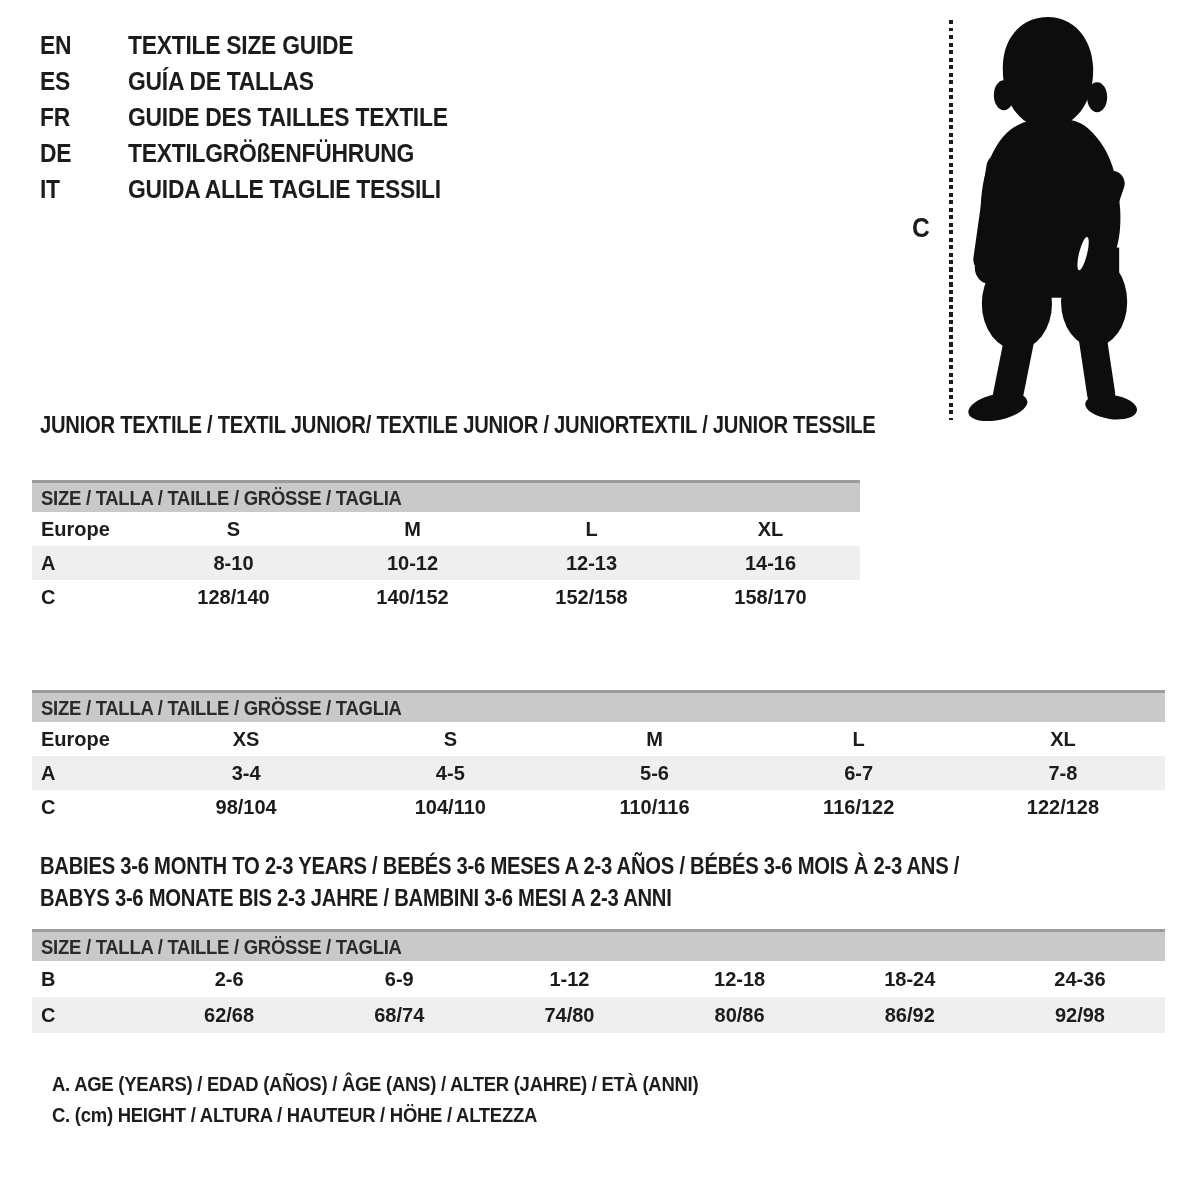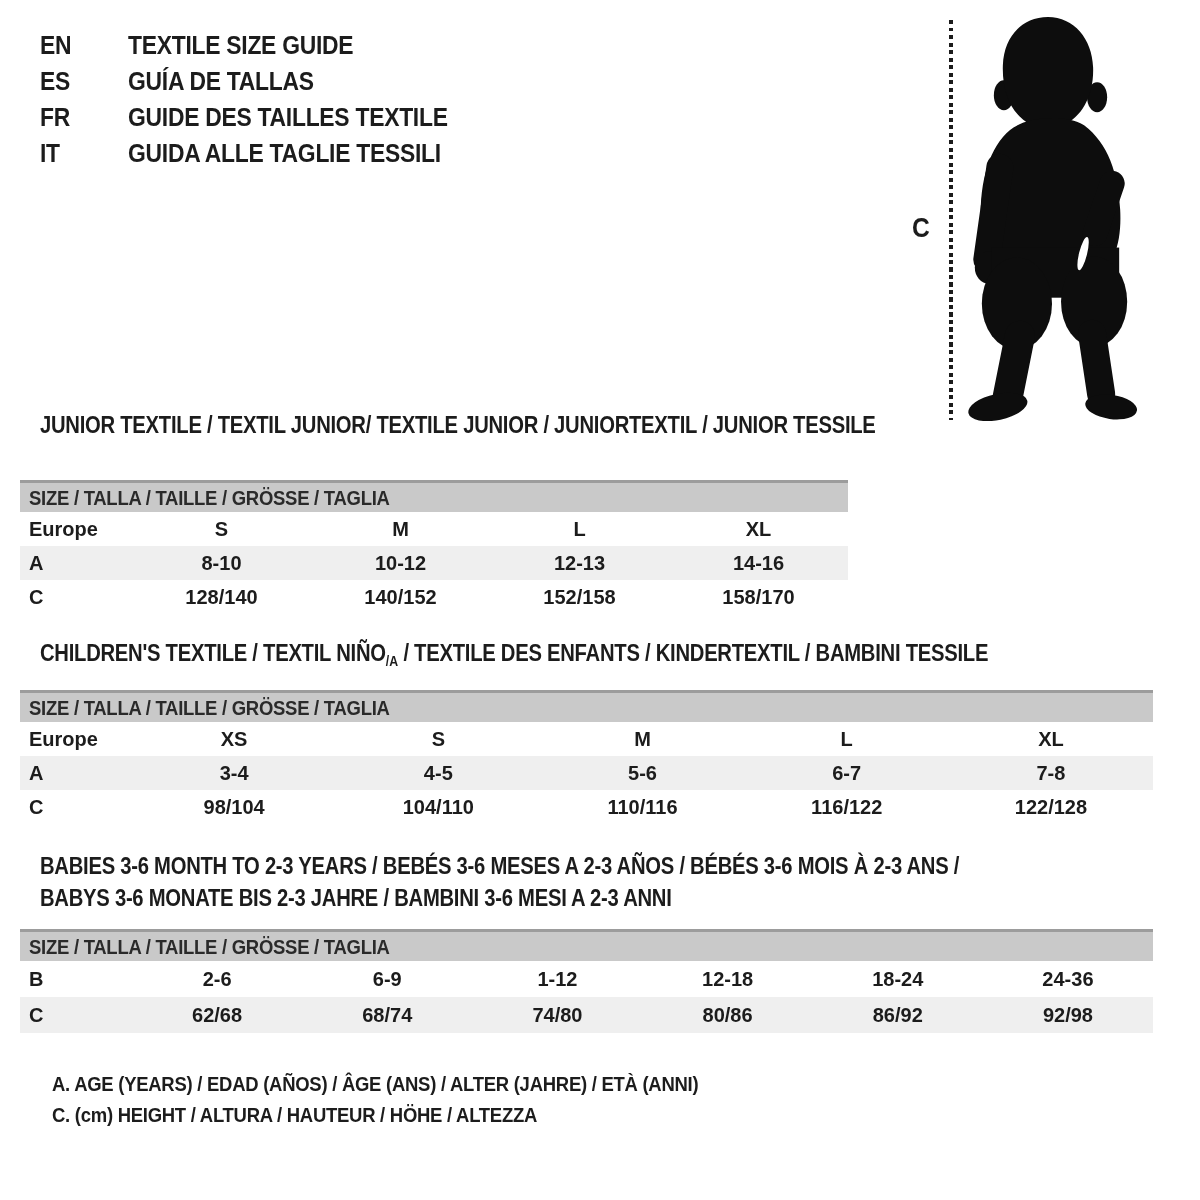--- a/index.html
+++ b/index.html
@@ -14,21 +14,21 @@
   
   .dash-line{position:absolute;left:949px;top:20px;width:4px;height:400px;
              background:repeating-linear-gradient(to bottom,#1b1b1b 0 4px,transparent 4px 7.5px);}
   .c-label{position:absolute;left:912px;top:212px;font-size:28px;}
   .toddler{position:absolute;left:963px;top:15px;}
   
   .sec-title{position:absolute;margin:0;font-size:23px;left:40px;}
   .sec-title .sub{font-size:14px;vertical-align:-5px;letter-spacing:0;}
   .two-line{line-height:32px;}
   
-  .tbl{position:absolute;left:20px;}
+  .tbl{position:absolute;left:32px;}
   .tbl-header{height:32px;background:#c9c9c9;border-top:3px solid #9c9c9c;
               box-sizing:border-box;display:flex;align-items:center;
               padding-left:9px;font-size:21px;color:#2a2a2a;}
   .trow{display:flex;align-items:center;height:34px;font-size:20px;}
   .trow.tall{height:36px;}
   .trow.stripe{background:#efefef;}
   .trow .lbl{width:112px;padding-left:9px;box-sizing:border-box;}
   .trow .val{flex:1;text-align:center;}
   
   .legend{position:absolute;left:52px;top:1072px;}
@@ -44,20 +44,24 @@
       <span class="lang-code"><span class="cond">EN</span></span>
       <span class="cond">TEXTILE SIZE GUIDE</span>
     </div>
     <div class="lang-row">
       <span class="lang-code"><span class="cond">ES</span></span>
       <span class="cond">GUÍA DE TALLAS</span>
     </div>
     <div class="lang-row">
       <span class="lang-code"><span class="cond">FR</span></span>
       <span class="cond">GUIDE DES TAILLES TEXTILE</span>
+    </div>
+    <div class="lang-row">
+      <span class="lang-code"><span class="cond">DE</span></span>
+      <span class="cond">TEXTILGRÖßENFÜHRUNG</span>
     </div>
     <div class="lang-row">
       <span class="lang-code"><span class="cond">IT</span></span>
       <span class="cond">GUIDA ALLE TAGLIE TESSILI</span>
     </div>
   </div>
 
   <div class="dash-line"></div>
   <div class="c-label cond">C</div>
   <div class="toddler">
@@ -103,23 +107,20 @@
     </div>
     <div class="trow">
       <span class="lbl">C</span>
       <span class="val">128/140</span>
       <span class="val">140/152</span>
       <span class="val">152/158</span>
       <span class="val">158/170</span>
     </div>
   </div>
 
-  <h2 class="sec-title" style="top:640px;">
-    <span class="cond"><span>CHILDREN'S TEXTILE / TEXTIL NIÑO</span><span class="sub">/A</span><span> / TEXTILE DES ENFANTS / KINDERTEXTIL / BAMBINI TESSILE</span></span>
-  </h2>
   <div class="tbl" style="top:690px;width:1133px;">
     <div class="tbl-header">
         <span class="cond">SIZE / TALLA / TAILLE / GRÖSSE / TAGLIA</span>
       </div>
     <div class="trow">
       <span class="lbl">Europe</span>
       <span class="val">XS</span>
       <span class="val">S</span>
       <span class="val">M</span>
       <span class="val">L</span>

